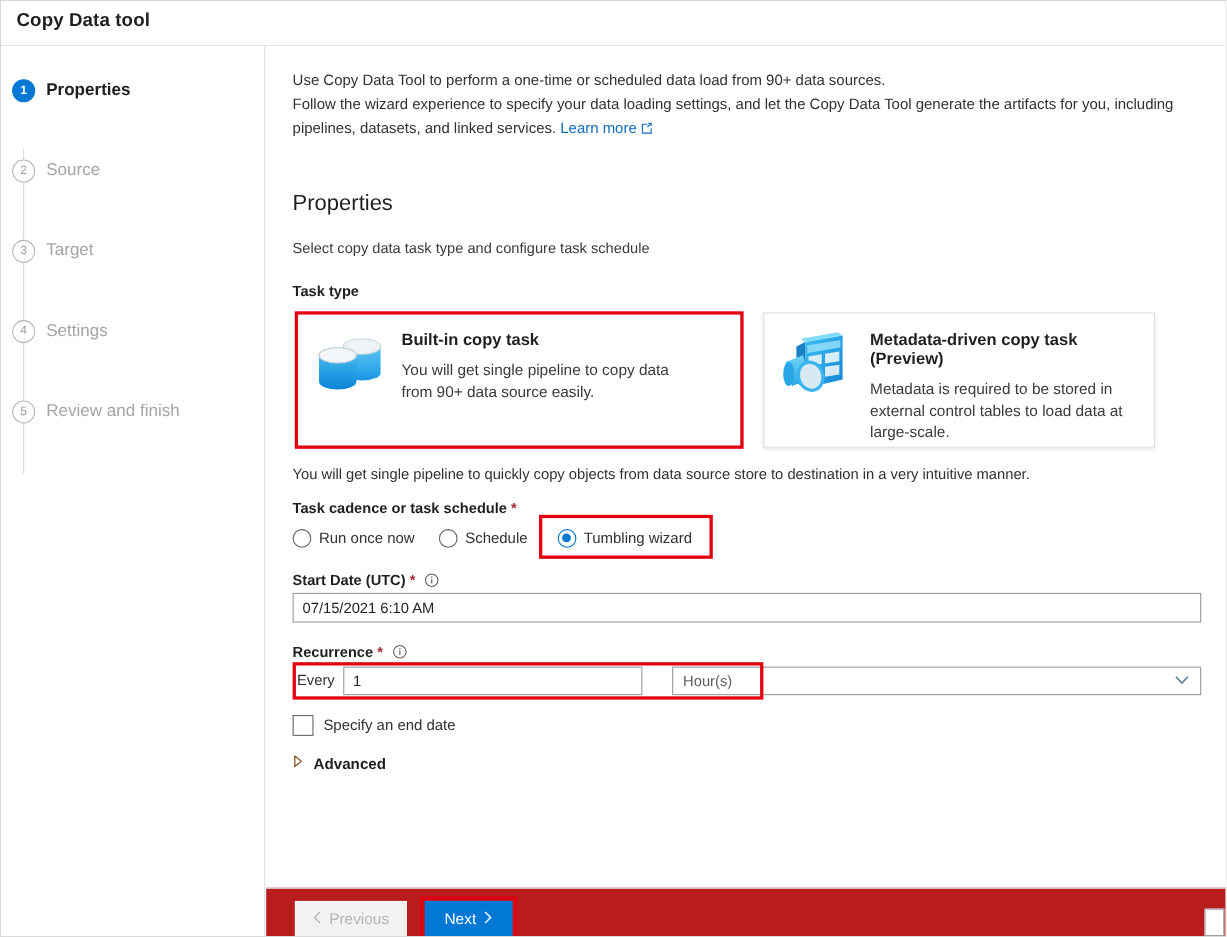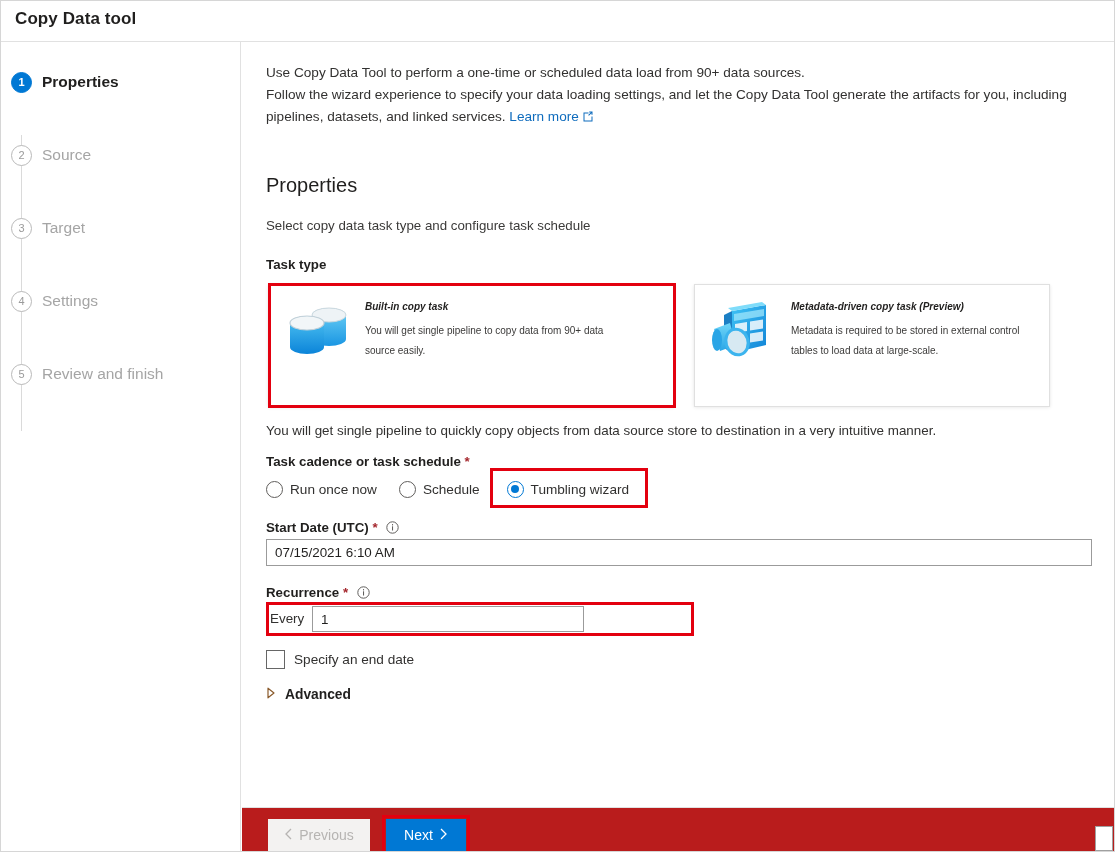--- a/index.html
+++ b/index.html
@@ -149,28 +149,27 @@
   .card-icon {
     flex: 0 0 auto;
     width: 96px;
     display: flex;
     align-items: center;
     justify-content: center;
     padding-top: 12px;
   }
   .card-body { padding-top: 16px; padding-right: 14px; }
   .card-title {
-    font-size: 10px;
+    font-size: 15px;
     font-weight: bold;
     color: #201f1e;
     margin-bottom: 9px;
-    font-style: italic;
   }
   .card-desc {
-    font-size: 10px;
+    font-size: 14px;
     color: #3b3a39;
     line-height: 19.5px;
   }
 
   
   .redbox {
     position: absolute;
     border: 3px solid #e3000f;
     pointer-events: none;
     z-index: 30;
@@ -491,20 +490,28 @@
         <svg width="13" height="13" viewBox="0 0 13 13">
             <circle cx="6.5" cy="6.5" r="5.7" fill="none" stroke="#605e5c" stroke-width="1"></circle>
             <rect x="6" y="5.3" width="1.05" height="4.2" fill="#605e5c"></rect>
             <rect x="6" y="3.1" width="1.05" height="1.3" fill="#605e5c"></rect>
           </svg>
       </span>
     </div>
 
     <div class="every-label" style="left:28px; top:569px;">Every</div>
     <input class="textinput" type="text" style="left: 70px; top: 564px; width: 272px; height: 26px;" value="1">
+    <div class="dropdown" style="left:369px; top:564px; width:481px; height:26px;">
+      <span style="position:absolute;left:9px;top:5px;font-size:13.4px;color:#605e5c;">Hour(s)</span>
+      <span class="chev">
+        <svg width="13" height="9" viewBox="0 0 13 9">
+            <path d="M1 1.3 L6.5 7 L12 1.3" fill="none" stroke="#5b7a93" stroke-width="1.4"></path>
+          </svg>
+      </span>
+    </div>
     <div class="redbox" style="left:24px; top:560px; width:428px; height:34px;"></div>
 
     <div class="checkrow">
       <span class="checkmark"></span>
       <span class="checklabel">Specify an end date</span>
     </div>
 
     <div class="advanced">
       <span>
         <svg width="10" height="12" viewBox="0 0 10 12">

